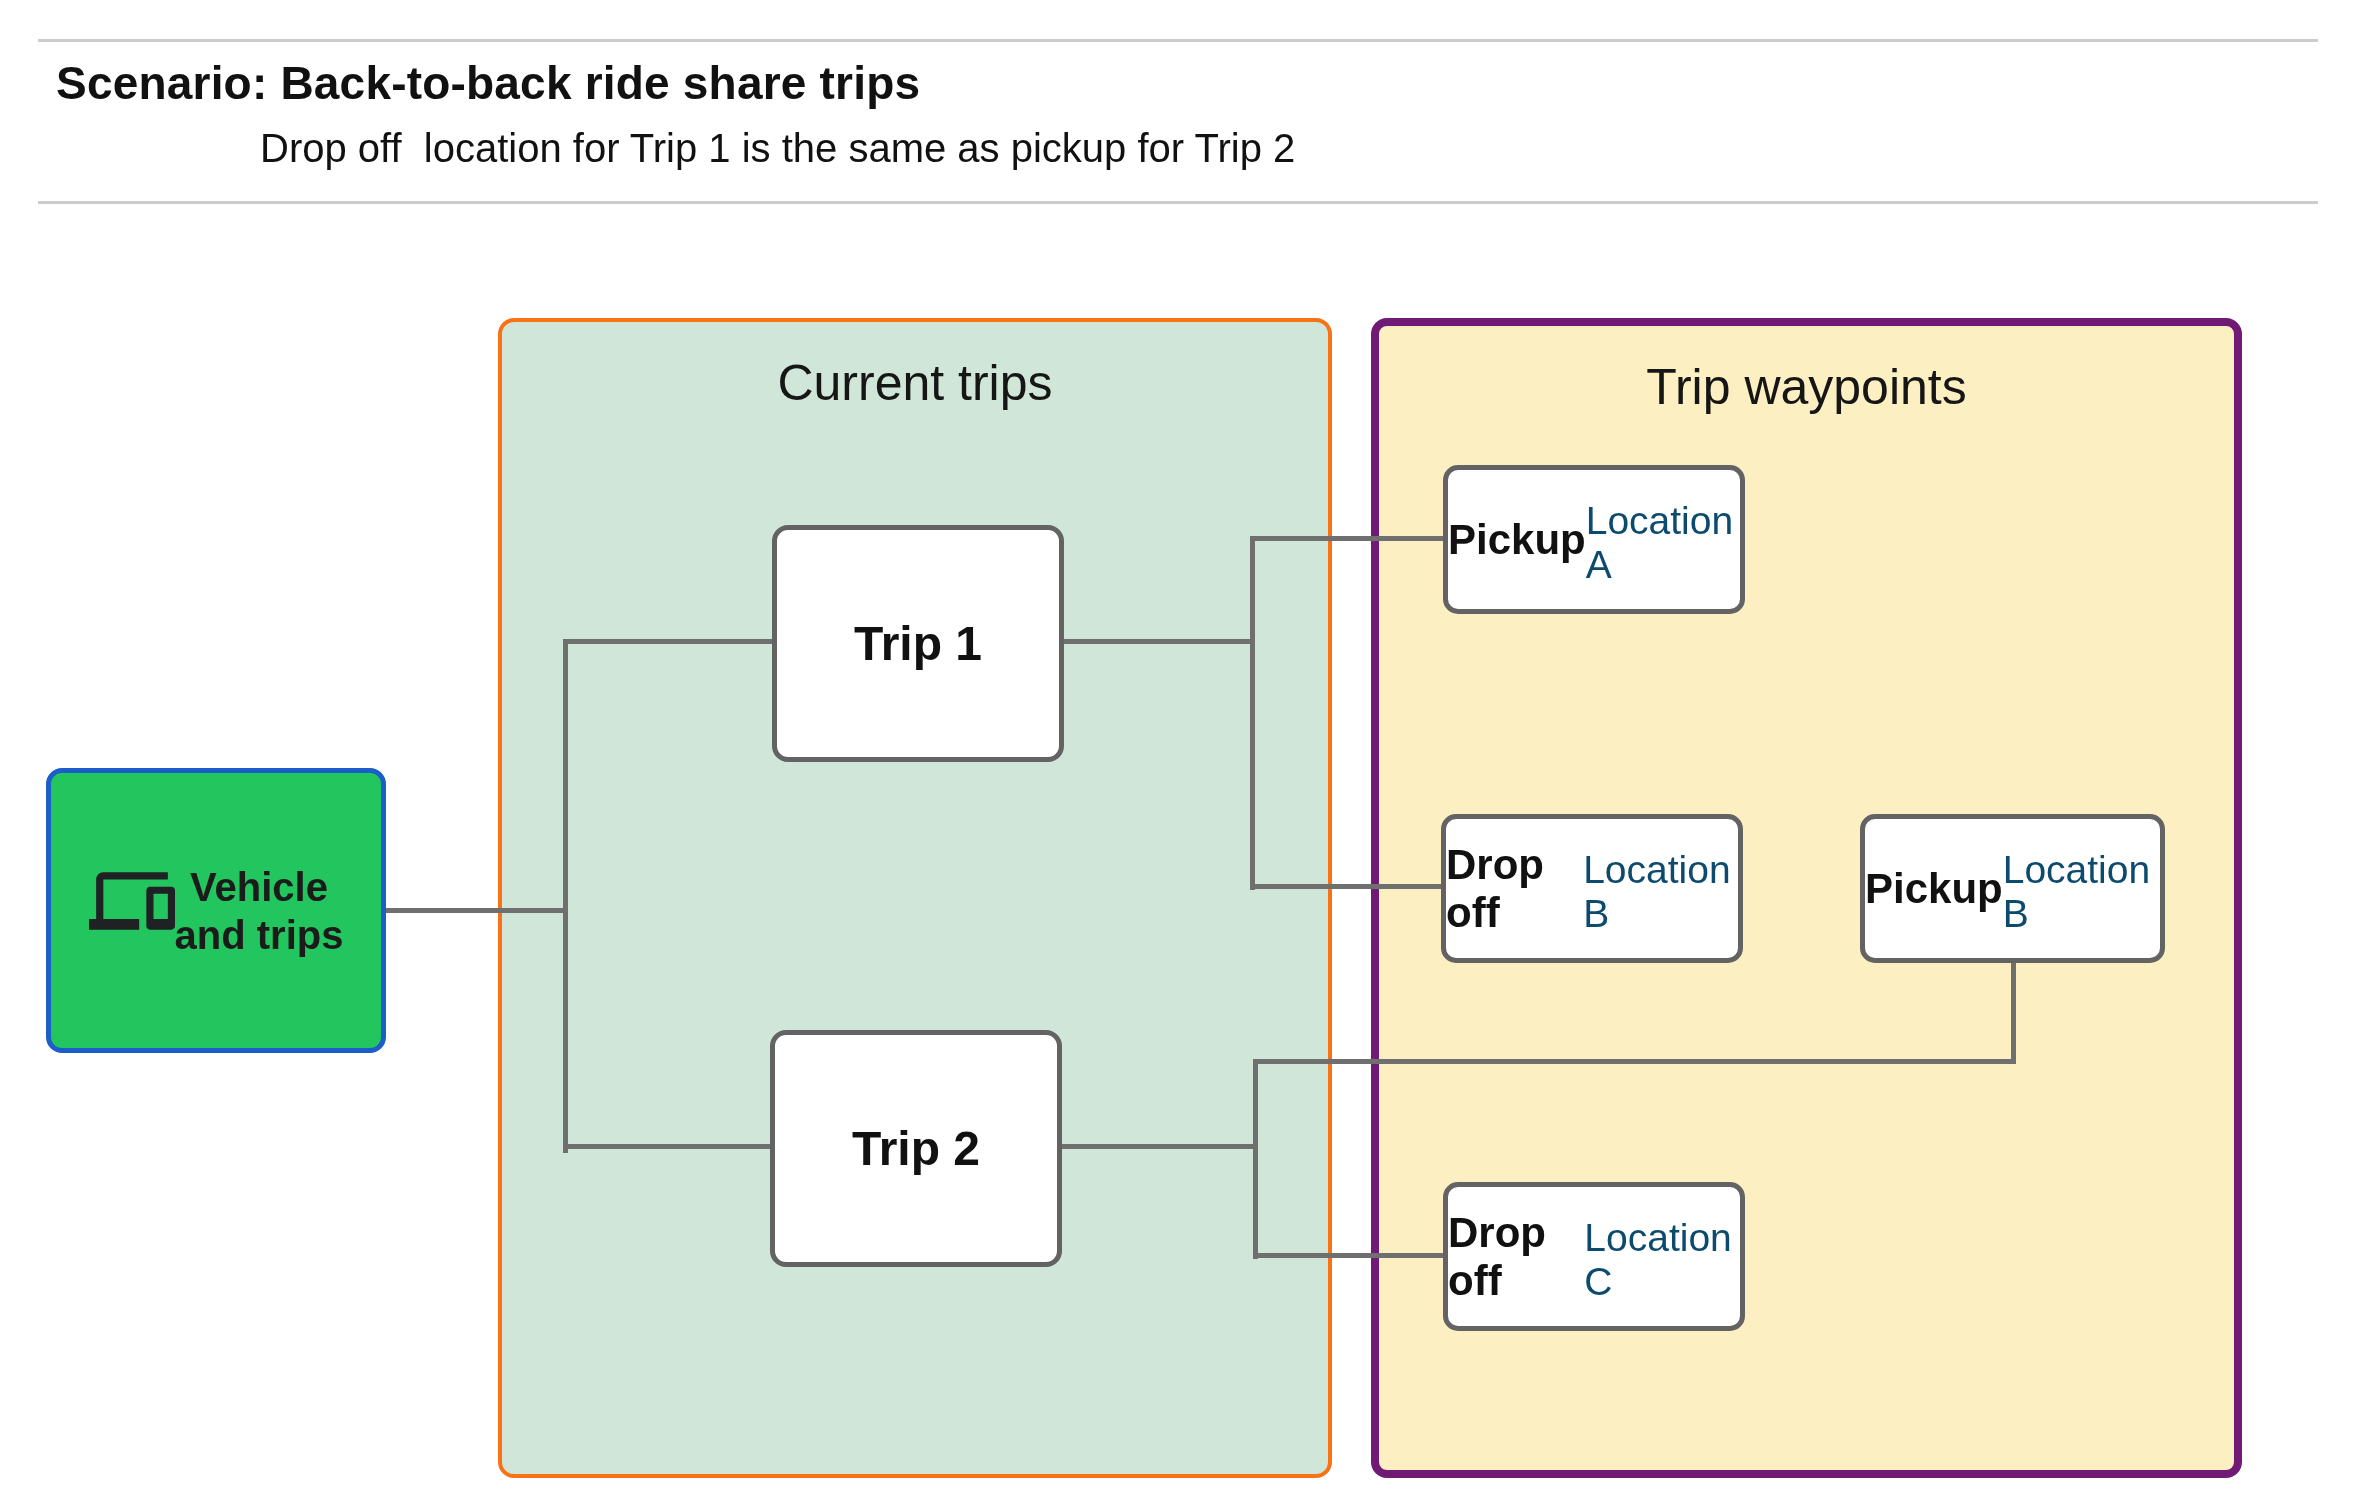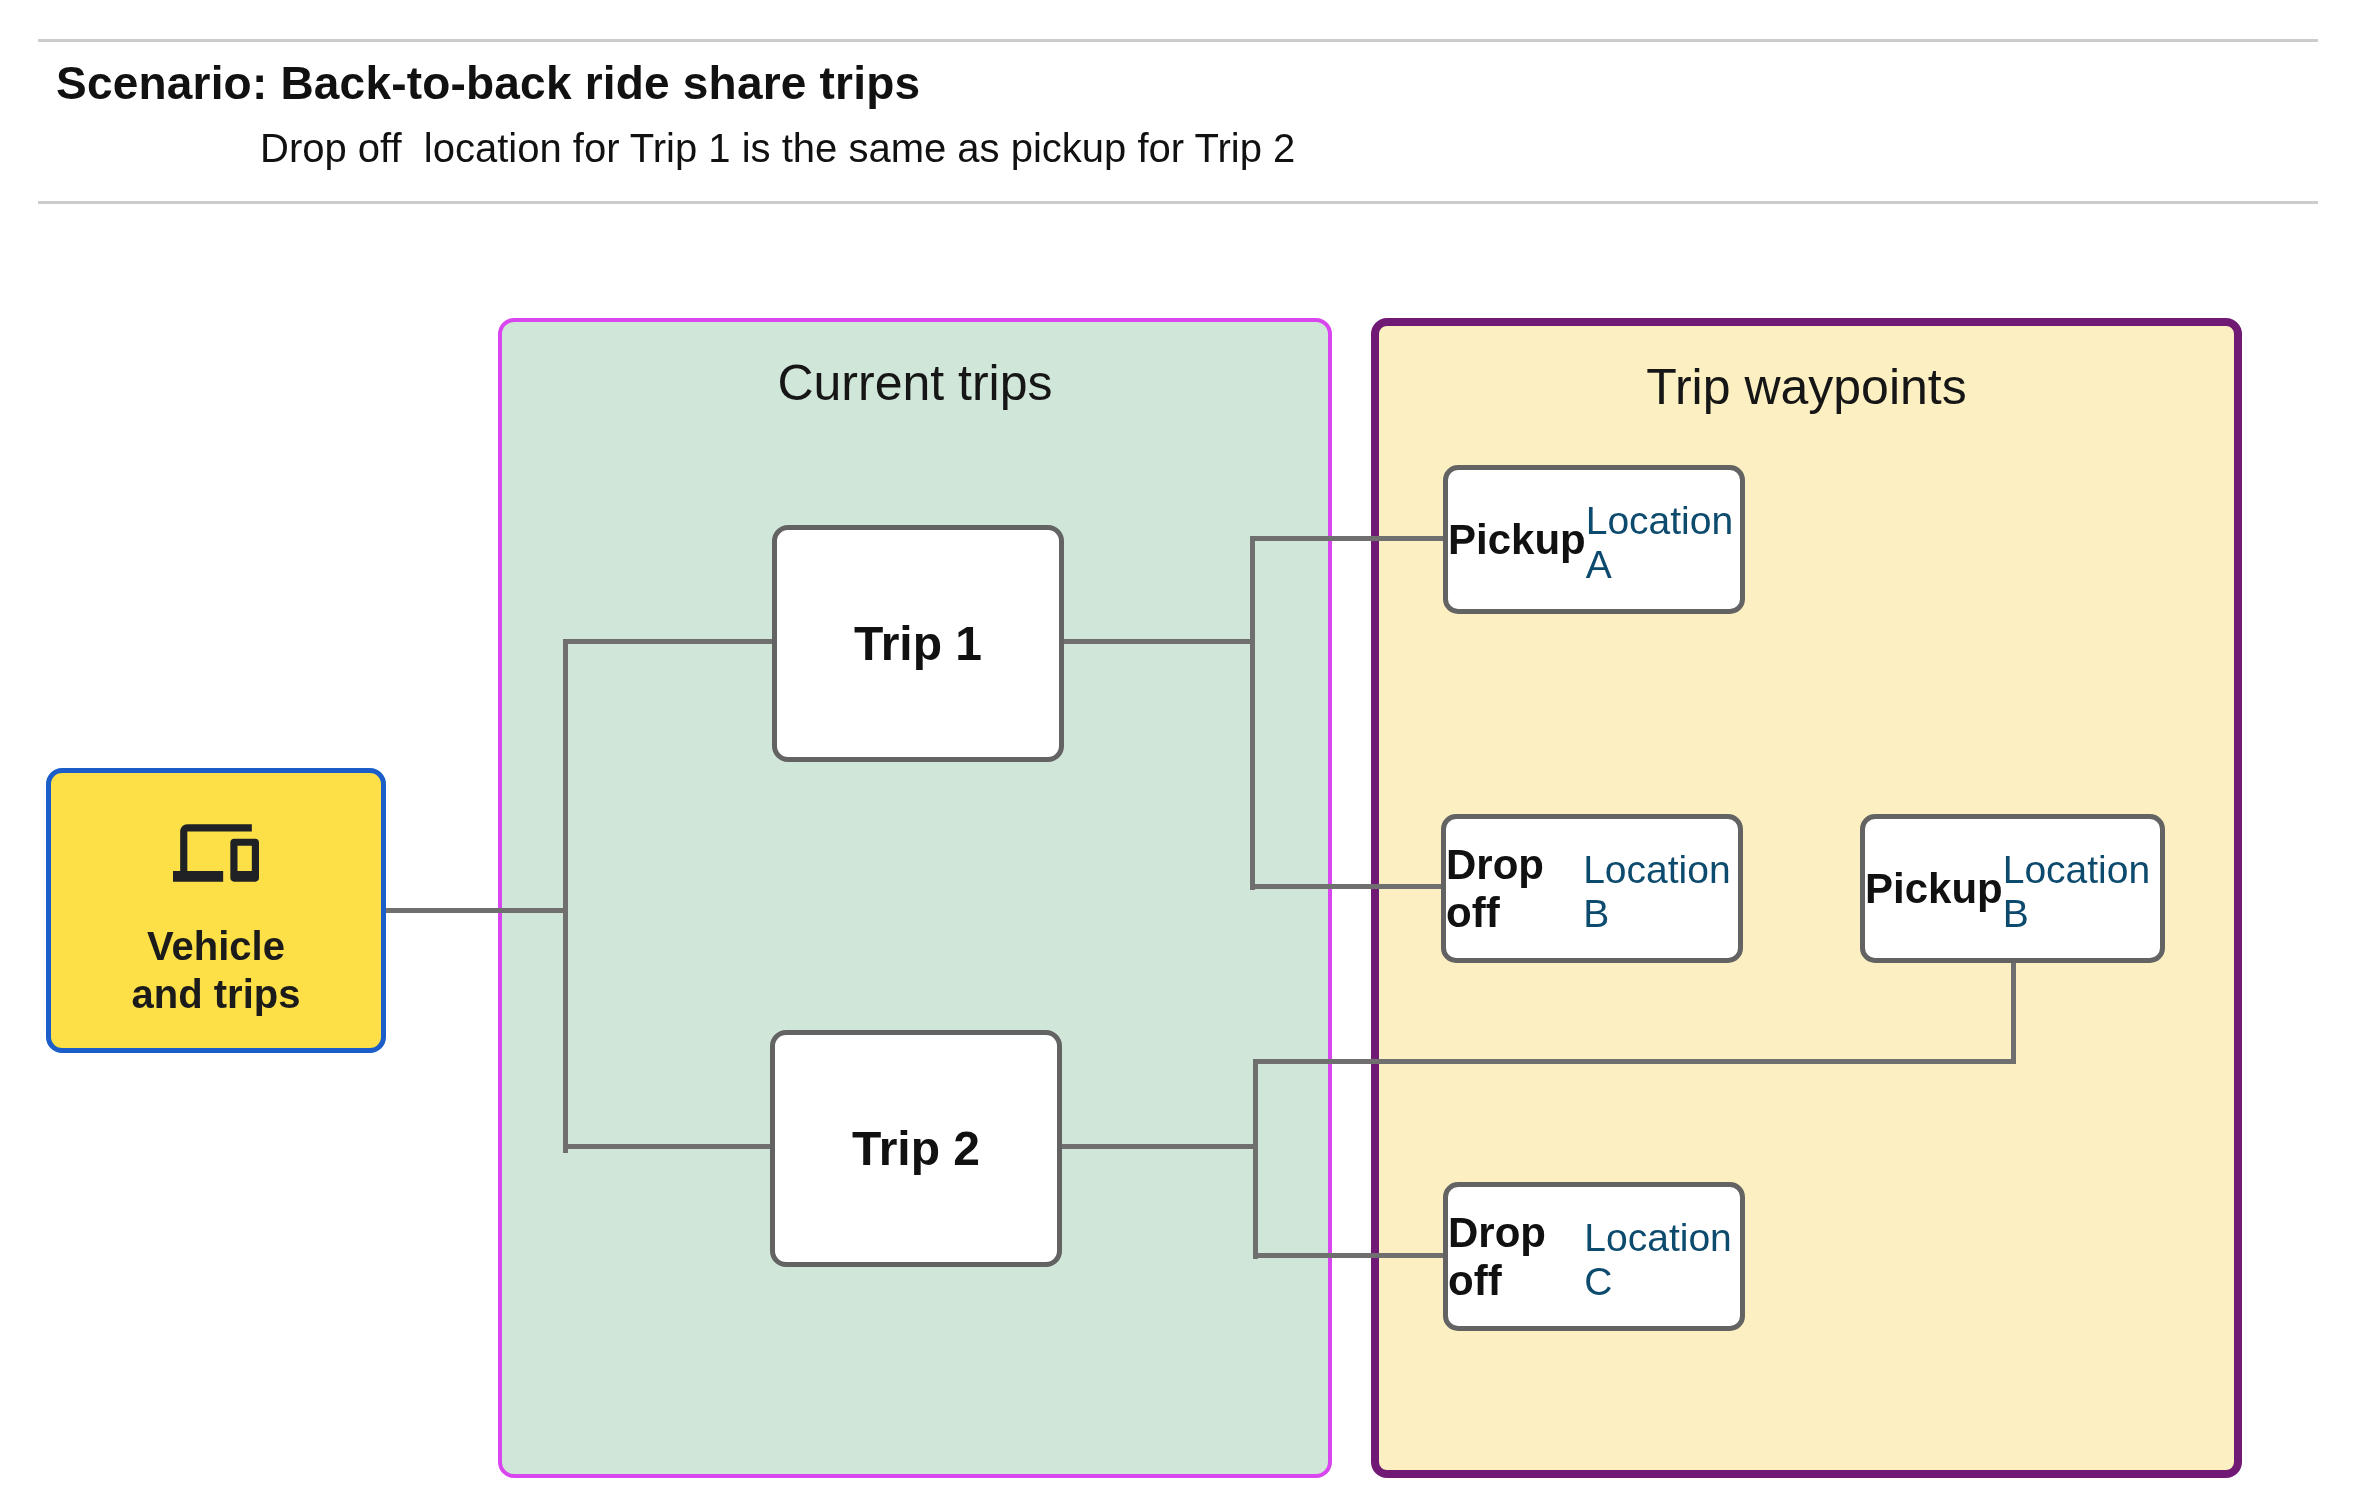--- a/index.html
+++ b/index.html
@@ -5,37 +5,37 @@
   html,body{margin:0;padding:0;}
   body{
     width:2357px;height:1497px;position:relative;background:#ffffff;
     font-family:"Liberation Sans", sans-serif;color:#202124;overflow:hidden;
   }
   .divider{position:absolute;left:38px;width:2280px;height:3px;background:#cccccc;}
   .title{position:absolute;left:56px;top:56px;font-size:46px;font-weight:bold;color:#111111;letter-spacing:0.2px;}
   .subtitle{position:absolute;left:260px;top:126px;font-size:40px;color:#111111;white-space:pre-wrap;}
 
   .group{position:absolute;top:318px;height:1160px;border-radius:16px;box-sizing:border-box;}
-  .group-current{left:498px;width:834px;background:#d0e6d8;border:4px solid #d946ef;}
+  .group-current{left:498px;width:834px;background:#d0e6d8;border:4px solid #f97316;}
   .group-waypoints{left:1371px;width:871px;background:#fcf0c2;border:8px solid #701a75;}
   .group-title{margin-top:32px;text-align:center;font-size:50px;color:#161616;}
 
   .line{position:absolute;background:#6f6f6f;}
 
   .node{position:absolute;background:#ffffff;border:5px solid #636363;border-radius:16px;
         box-sizing:border-box;display:flex;flex-direction:row;align-items:center;justify-content:center;}
   .trip-node{width:292px;height:237px;}
   .trip-label{font-size:48px;font-weight:bold;color:#111111;}
   .wp-node{width:302px;height:149px;border-radius:15px;}
   .wp-title{font-size:42px;font-weight:bold;line-height:1.12;color:#111111;}
   .wp-loc{font-size:39px;line-height:1.12;margin-top:6px;color:#0c4a6e;}
 
   .vehicle-node{position:absolute;left:46px;top:768px;width:340px;height:285px;
-        background:#fde047;border:5px solid #1b5ec9;border-radius:16px;box-sizing:border-box;
-        display:flex;flex-direction:column;align-items:center;justify-content:center;}
+        background:#22c55e;border:5px solid #1b5ec9;border-radius:16px;box-sizing:border-box;
+        display:flex;flex-direction:row;align-items:center;justify-content:center;}
   .vehicle-icon{margin-top:6px;margin-bottom:26px;}
   .vehicle-label{font-size:40px;font-weight:bold;text-align:center;line-height:1.2;color:#1b1b1b;}
 </style>
 </head>
 <body>
 
 <div class="divider" style="top:39px;"></div>
 <div class="title">Scenario: Back-to-back ride share trips</div>
 <div class="subtitle">Drop off  location for Trip 1 is the same as pickup for Trip 2</div>
 <div class="divider" style="top:201px;"></div>

